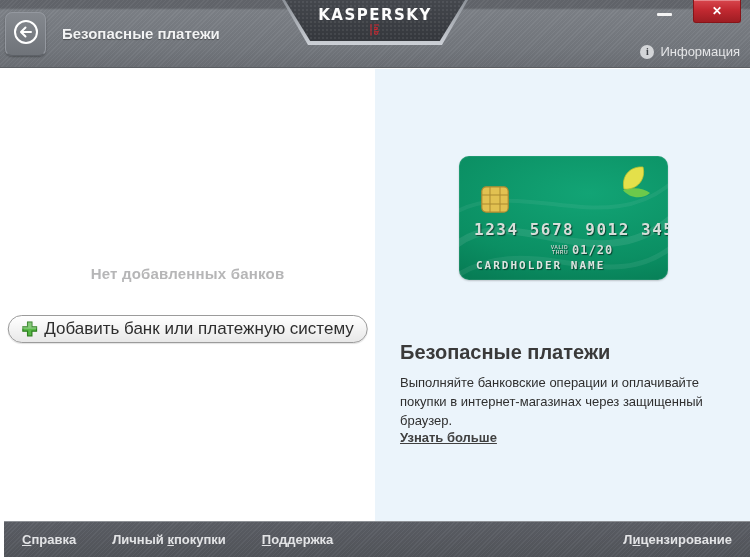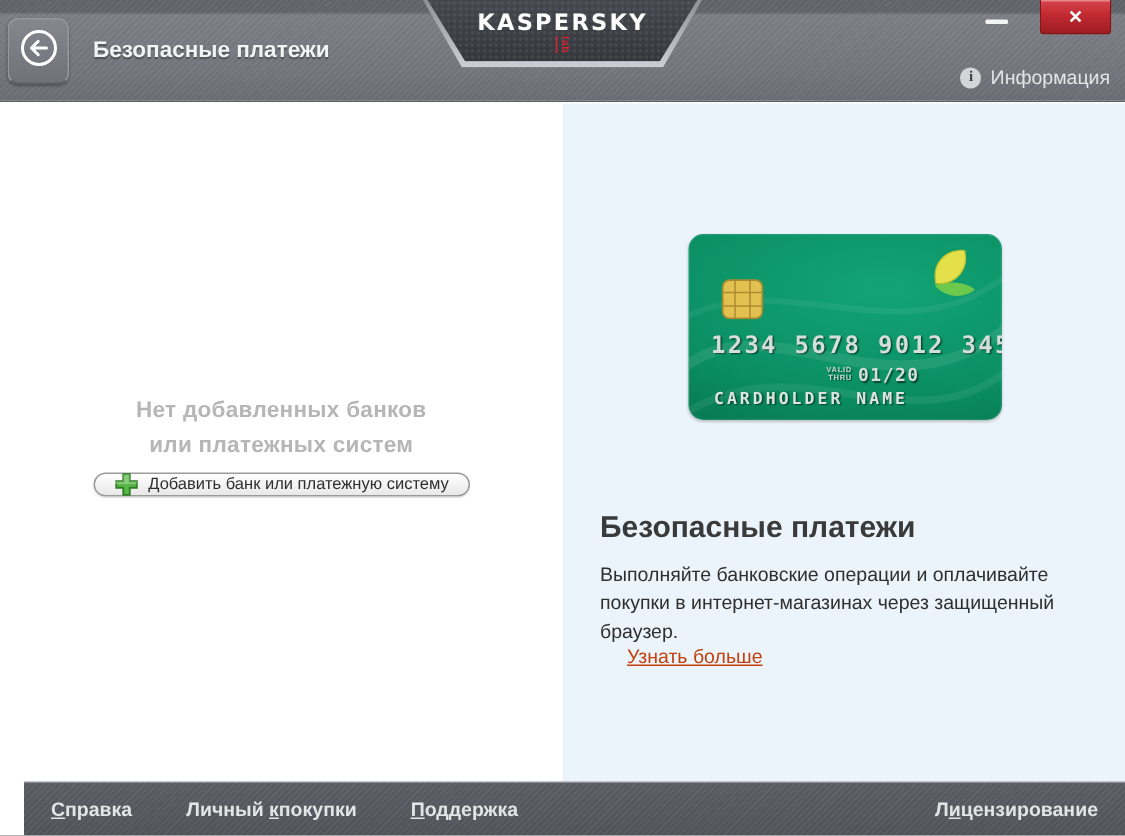--- a/index.html
+++ b/index.html
@@ -93,26 +93,26 @@
   .left-panel { width:375px; background:#ffffff; position:relative;text-decoration:underline; }
   .right-panel { flex:1; background:#ebf4fb; position:relative; }
 
   .empty-state-text {
     position:absolute; top:193px; left:0; right:0;
     text-align:center; color:#b6b6b7; font-size:15px; font-weight:bold;
     line-height:23px; letter-spacing:0.2px;
   }
   .add-bank-button {
     position:absolute; top:246px; left:50%; transform:translateX(-50%);
-    height:16px; padding:0 13px; white-space:nowrap;
+    height:28px; padding:0 13px; white-space:nowrap;
     display:inline-flex; align-items:center; gap:7px;
     background:linear-gradient(180deg,#ffffff,#e8e8e8);
     border:1px solid #9b9b9b; border-radius:14px;
     box-shadow:0 1px 1px rgba(0,0,0,0.12);
-    font-size:11px; color:#2e2e2e; cursor:pointer;
+    font-size:17px; color:#2e2e2e; cursor:pointer;
     font-family:"Liberation Sans", sans-serif;
   }
 
   
   .card {
     position:absolute; left:84px; top:87px; width:209px; height:124px;
     border-radius:10px; overflow:hidden;
     background:
       radial-gradient(ellipse 160% 120% at 62% 30%, #12a475 0%, #0b8f63 45%, #04714c 80%, #036241 100%);
     box-shadow:inset 0 0 0 1px rgba(255,255,255,0.08), 0 1px 2px rgba(0,0,0,0.2);
@@ -157,27 +157,27 @@
 
   .right-heading {
     position:absolute; left:25px; top:272px;
     font-size:20px; font-weight:bold; color:#3a3a3a;
   }
   .right-description {
     position:absolute; left:25px; top:304px; width:328px;
     font-size:13px; line-height:19px; color:#2f2f2f;
   }
   .learn-more-link {
-    position:absolute; left:43px; top:361px;
-    font-size:13px; color:#c2410c; text-decoration:underline; cursor:pointer;
+    position:absolute; left:25px; top:361px;
+    font-size:13px; color:#404040; text-decoration:underline; cursor:pointer;font-weight:bold;
   }
 
   
   .footer {
-    position:absolute; bottom:0; left:16px; right:0; height:36px;
+    position:absolute; bottom:0; left:4px; right:0; height:36px;
     background:
       repeating-linear-gradient(135deg, rgba(255,255,255,0.03) 0 1px, rgba(0,0,0,0.04) 1px 3px),
       linear-gradient(180deg,#5d6067,#53565c);
     border-top:1px solid #8d9095;
     display:flex; align-items:center; padding:0 18px; gap:36px;
     font-size:13px; font-weight:bold; color:#e3e4e6;
   }
   .footer-link { cursor:pointer; white-space:nowrap; }
   .footer-link .key { text-decoration:underline; }
   .footer-link-right { margin-left:auto; }
@@ -215,21 +215,20 @@
     <div class="info-link">
       <span class="info-icon">i</span>
       <span>Информация</span>
     </div>
   </div>
 
   <div class="main">
     <div class="left-panel">
       <div class="empty-state-text">
         <div>Нет добавленных банков</div>
-        <div>или платежных систем</div>
       </div>
       <button class="add-bank-button">
         <span style="display:flex;">
           <svg width="16" height="16" viewBox="0 0 17 17">
             <path d="M6.2 1.2 h4.6 v5 h5 v4.6 h-5 v5 H6.2 v-5 h-5 V6.2 h5 z" fill="#57b846" stroke="#2d801f" stroke-width="1.3"></path>
             <path d="M6.2 1.2 h4.6 v5 h5 v2 h-15.6 v-2 h6 z" fill="rgba(255,255,255,0.28)" stroke="none"></path>
           </svg>
         </span>
         <span>Добавить банк или платежную систему</span>
       </button>

